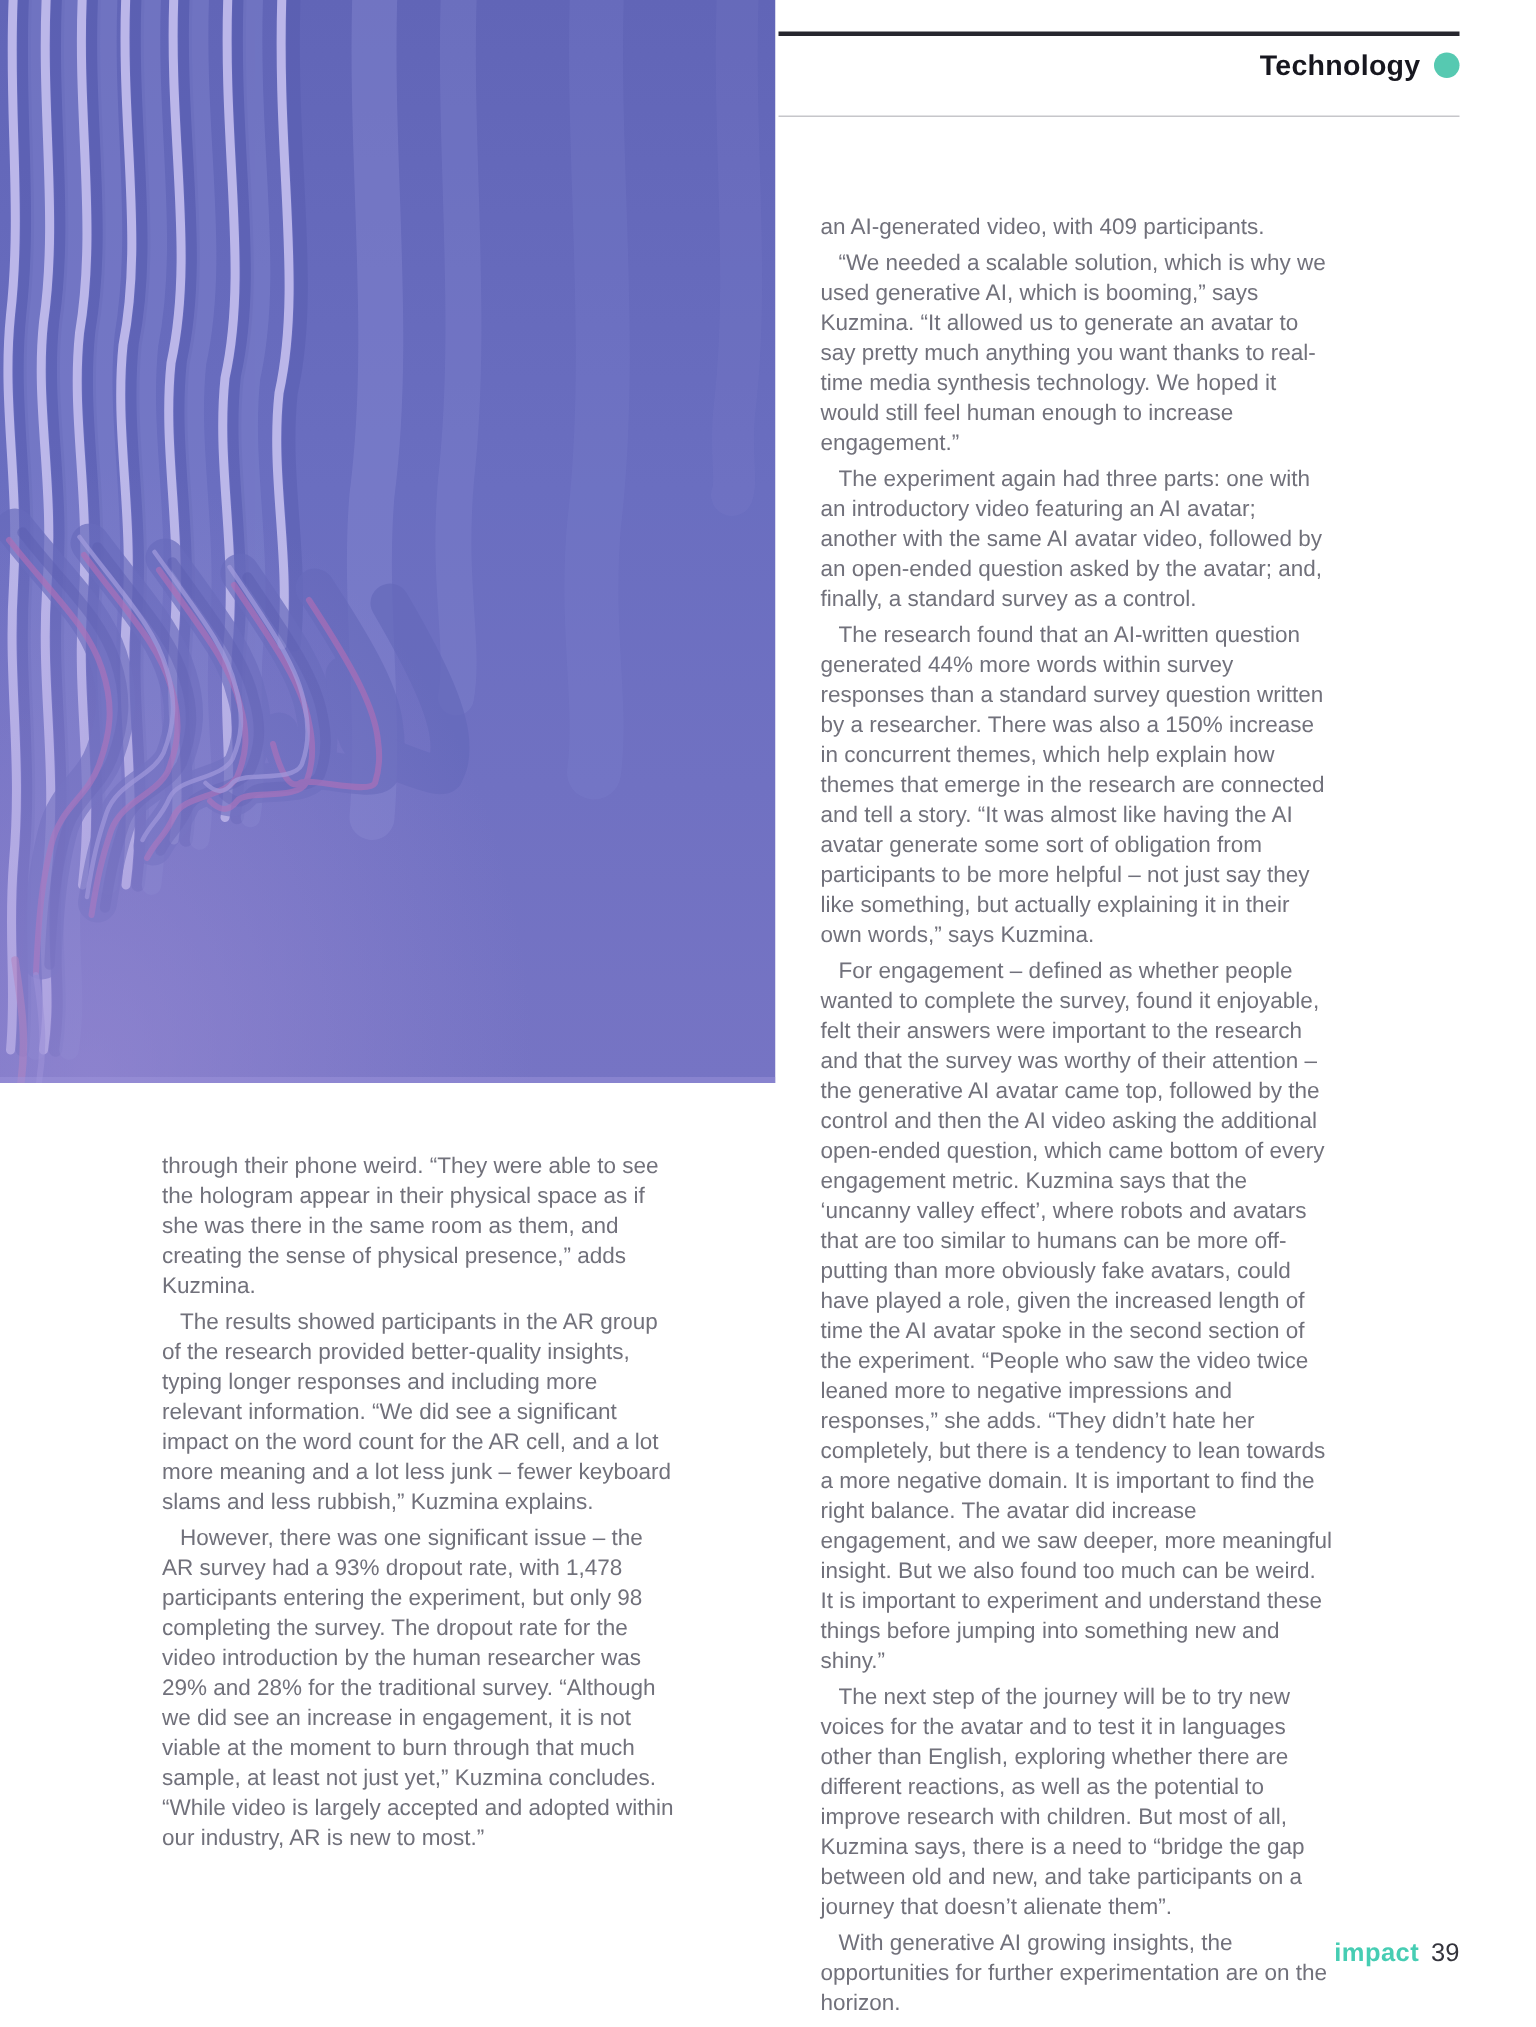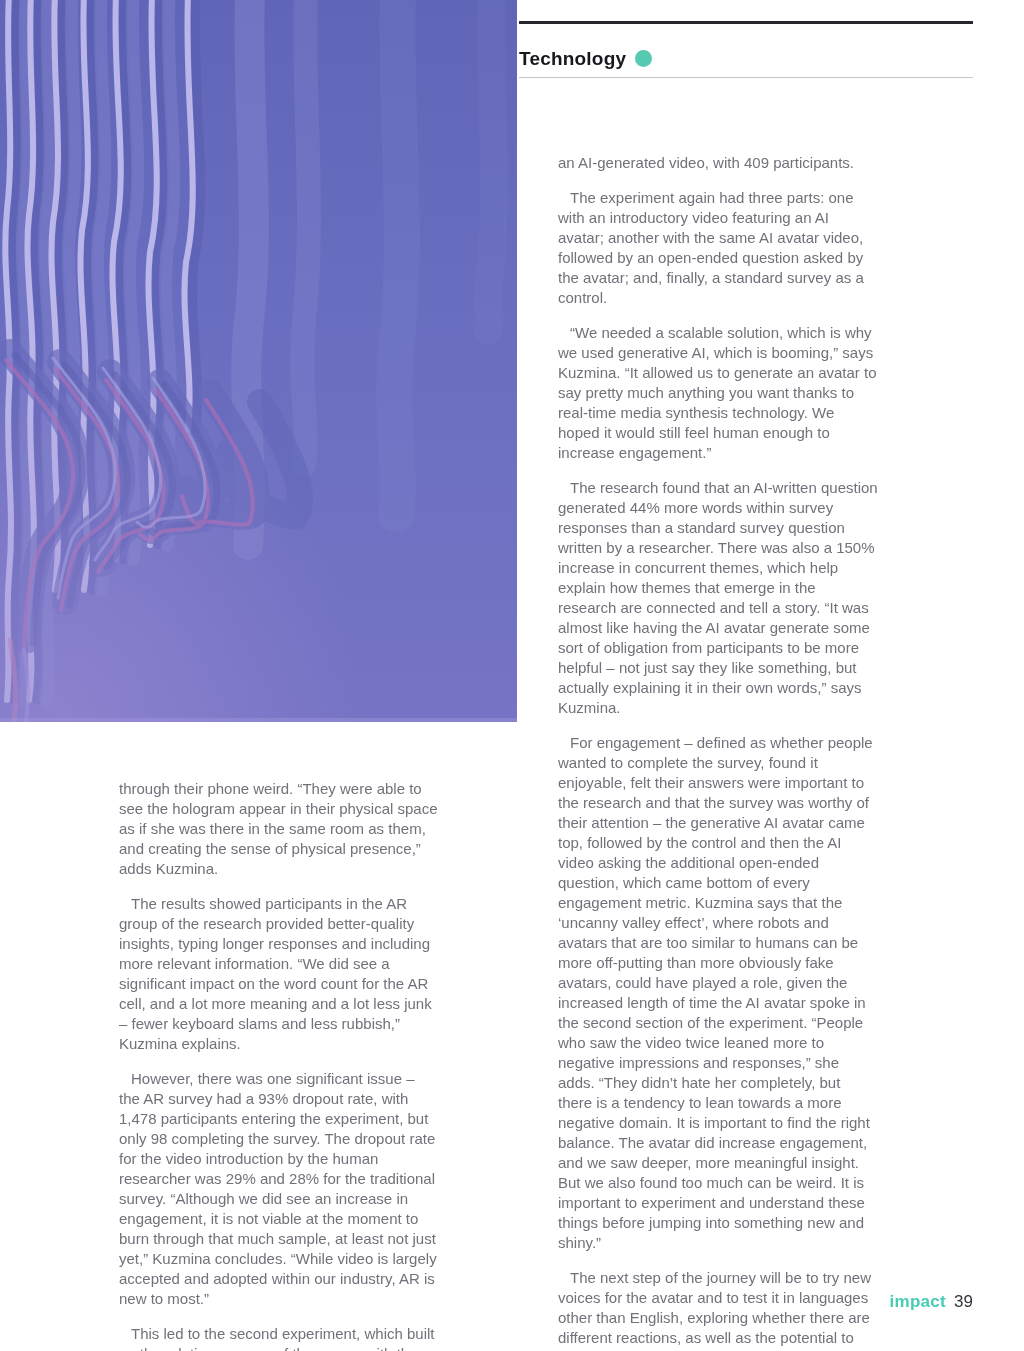--- a/index.html
+++ b/index.html
@@ -6,27 +6,27 @@
   .page{
     position:relative;width:1024px;height:1351px;background:#ffffff;
     font-family:"Liberation Sans", sans-serif;overflow:hidden;
   }
   .hero{position:absolute;left:0;top:0;width:517px;height:722px;}
   .hero svg{display:block;}
   .rule{position:absolute;}
   .rule-dark{left:519px;top:21px;width:454px;height:3px;background:#26262e;}
   .rule-light{left:519px;top:77px;width:454px;height:1px;background:#c6c6ca;}
   .header-label{
-    position:absolute;left:519px;top:48px;width:454px;text-align:left;
+    position:absolute;left:519px;top:34px;width:454px;text-align:right;
     font-size:19px;font-weight:bold;color:#17171f;letter-spacing:.2px;line-height:22px;
   }
   .dot{display:inline-block;width:17px;height:17px;border-radius:50%;
     background:#56c9b1;margin-left:9px;vertical-align:-2px;}
   .col{position:absolute;width:350px;}
-  .col p{margin:15px;font-size:15px;line-height:20px;color:#71717b;}
+  .col p{margin:4px;font-size:15px;line-height:20px;color:#71717b;}
   .col p.ind{text-indent:12px;}
   .col-left{left:104px;top:764px;}
   .col-right{left:543px;top:138px;}
   .footer{
     position:absolute;left:519px;top:1292px;width:454px;text-align:right;
     font-size:17px;line-height:20px;
   }
   .brand{color:#46cdb3;font-weight:bold;letter-spacing:.3px;}
   .pagenum{color:#34343c;margin-left:8px;}
 </style>
@@ -125,27 +125,26 @@
   <div class="rule rule-dark"></div>
   <div class="header-label">
     <span>Technology</span><span class="dot"></span>
   </div>
   <div class="rule rule-light"></div>
 
   <div class="col col-left">
     <p>through their phone weird. “They were able to see the hologram appear in their physical space as if she was there in the same room as them, and creating the sense of physical presence,” adds Kuzmina.</p>
     <p class="ind">The results showed participants in the AR group of the research provided better-quality insights, typing longer responses and including more relevant information. “We did see a significant impact on the word count for the AR cell, and a lot more meaning and a lot less junk – fewer keyboard slams and less rubbish,” Kuzmina explains.</p>
     <p class="ind">However, there was one significant issue – the AR survey had a 93% dropout rate, with 1,478 participants entering the experiment, but only 98 completing the survey. The dropout rate for the video introduction by the human researcher was 29% and 28% for the traditional survey. “Although we did see an increase in engagement, it is not viable at the moment to burn through that much sample, at least not just yet,” Kuzmina concludes. “While video is largely accepted and adopted within our industry, AR is new to most.”</p>
-    <p class="ind">This led to the second experiment, which built on the relative success of the survey with the introductory video by repeating the experiment using</p>
   </div>
 
   <div class="col col-right">
     <p>an AI-generated video, with 409 participants.</p>
+    <p class="ind">“We needed a scalable solution, which is why we used generative AI, which is booming,” says Kuzmina. “It allowed us to generate an avatar to say pretty much anything you want thanks to real-time media synthesis technology. We hoped it would still feel human enough to increase engagement.”</p>
     <p class="ind">The experiment again had three parts: one with an introductory video featuring an AI avatar; another with the same AI avatar video, followed by an open-ended question asked by the avatar; and, finally, a standard survey as a control.</p>
-    <p class="ind">“We needed a scalable solution, which is why we used generative AI, which is booming,” says Kuzmina. “It allowed us to generate an avatar to say pretty much anything you want thanks to real-time media synthesis technology. We hoped it would still feel human enough to increase engagement.”</p>
     <p class="ind">The research found that an AI-written question generated 44% more words within survey responses than a standard survey question written by a researcher. There was also a 150% increase in concurrent themes, which help explain how themes that emerge in the research are connected and tell a story. “It was almost like having the AI avatar generate some sort of obligation from participants to be more helpful – not just say they like something, but actually explaining it in their own words,” says Kuzmina.</p>
     <p class="ind">For engagement – defined as whether people wanted to complete the survey, found it enjoyable, felt their answers were important to the research and that the survey was worthy of their attention – the generative AI avatar came top, followed by the control and then the AI video asking the additional open-ended question, which came bottom of every engagement metric. Kuzmina says that the ‘uncanny valley effect’, where robots and avatars that are too similar to humans can be more off-putting than more obviously fake avatars, could have played a role, given the increased length of time the AI avatar spoke in the second section of the experiment. “People who saw the video twice leaned more to negative impressions and responses,” she adds. “They didn’t hate her completely, but there is a tendency to lean towards a more negative domain. It is important to find the right balance. The avatar did increase engagement, and we saw deeper, more meaningful insight. But we also found too much can be weird. It is important to experiment and understand these things before jumping into something new and shiny.”</p>
     <p class="ind">The next step of the journey will be to try new voices for the avatar and to test it in languages other than English, exploring whether there are different reactions, as well as the potential to improve research with children. But most of all, Kuzmina says, there is a need to “bridge the gap between old and new, and take participants on a journey that doesn’t alienate them”.</p>
     <p class="ind">With generative AI growing insights, the opportunities for further experimentation are on the horizon.</p>
   </div>
 
   <div class="footer">
     <span class="brand">impact</span><span class="pagenum">39</span>
   </div>
 

